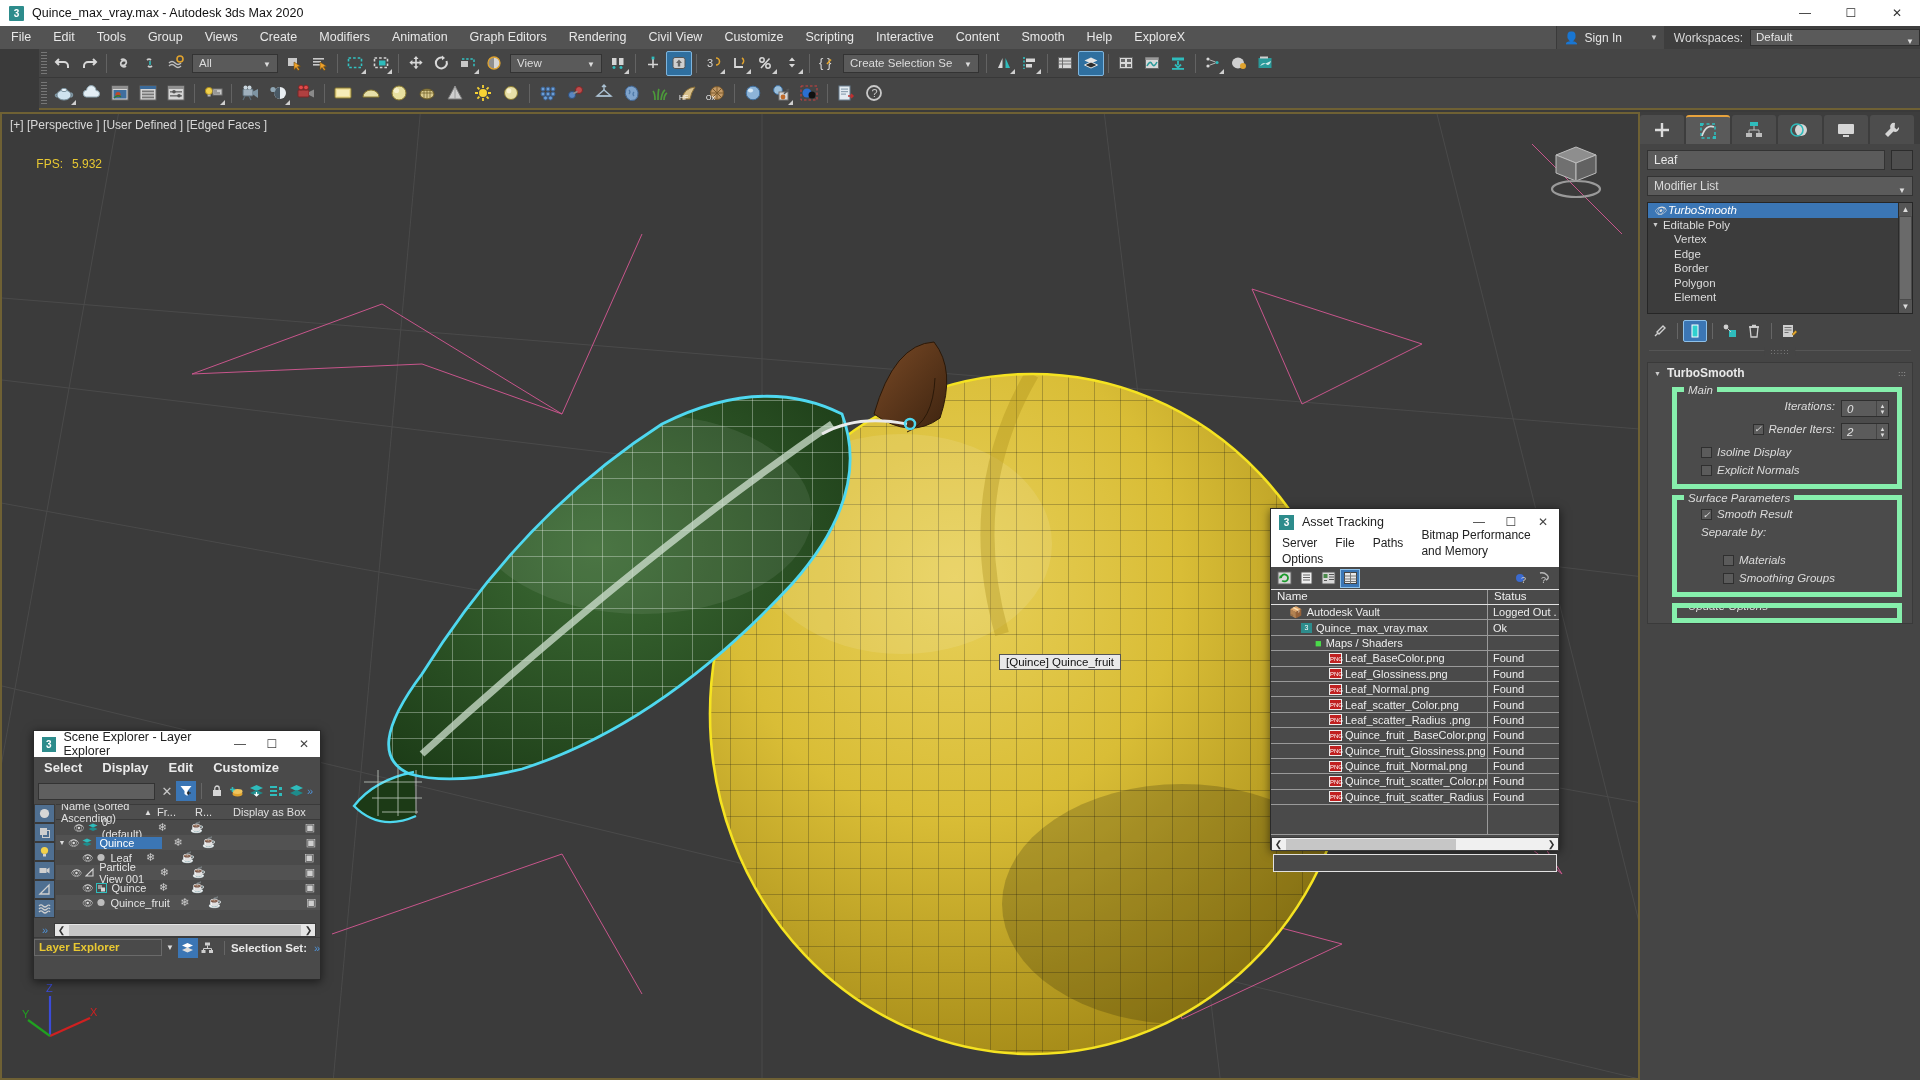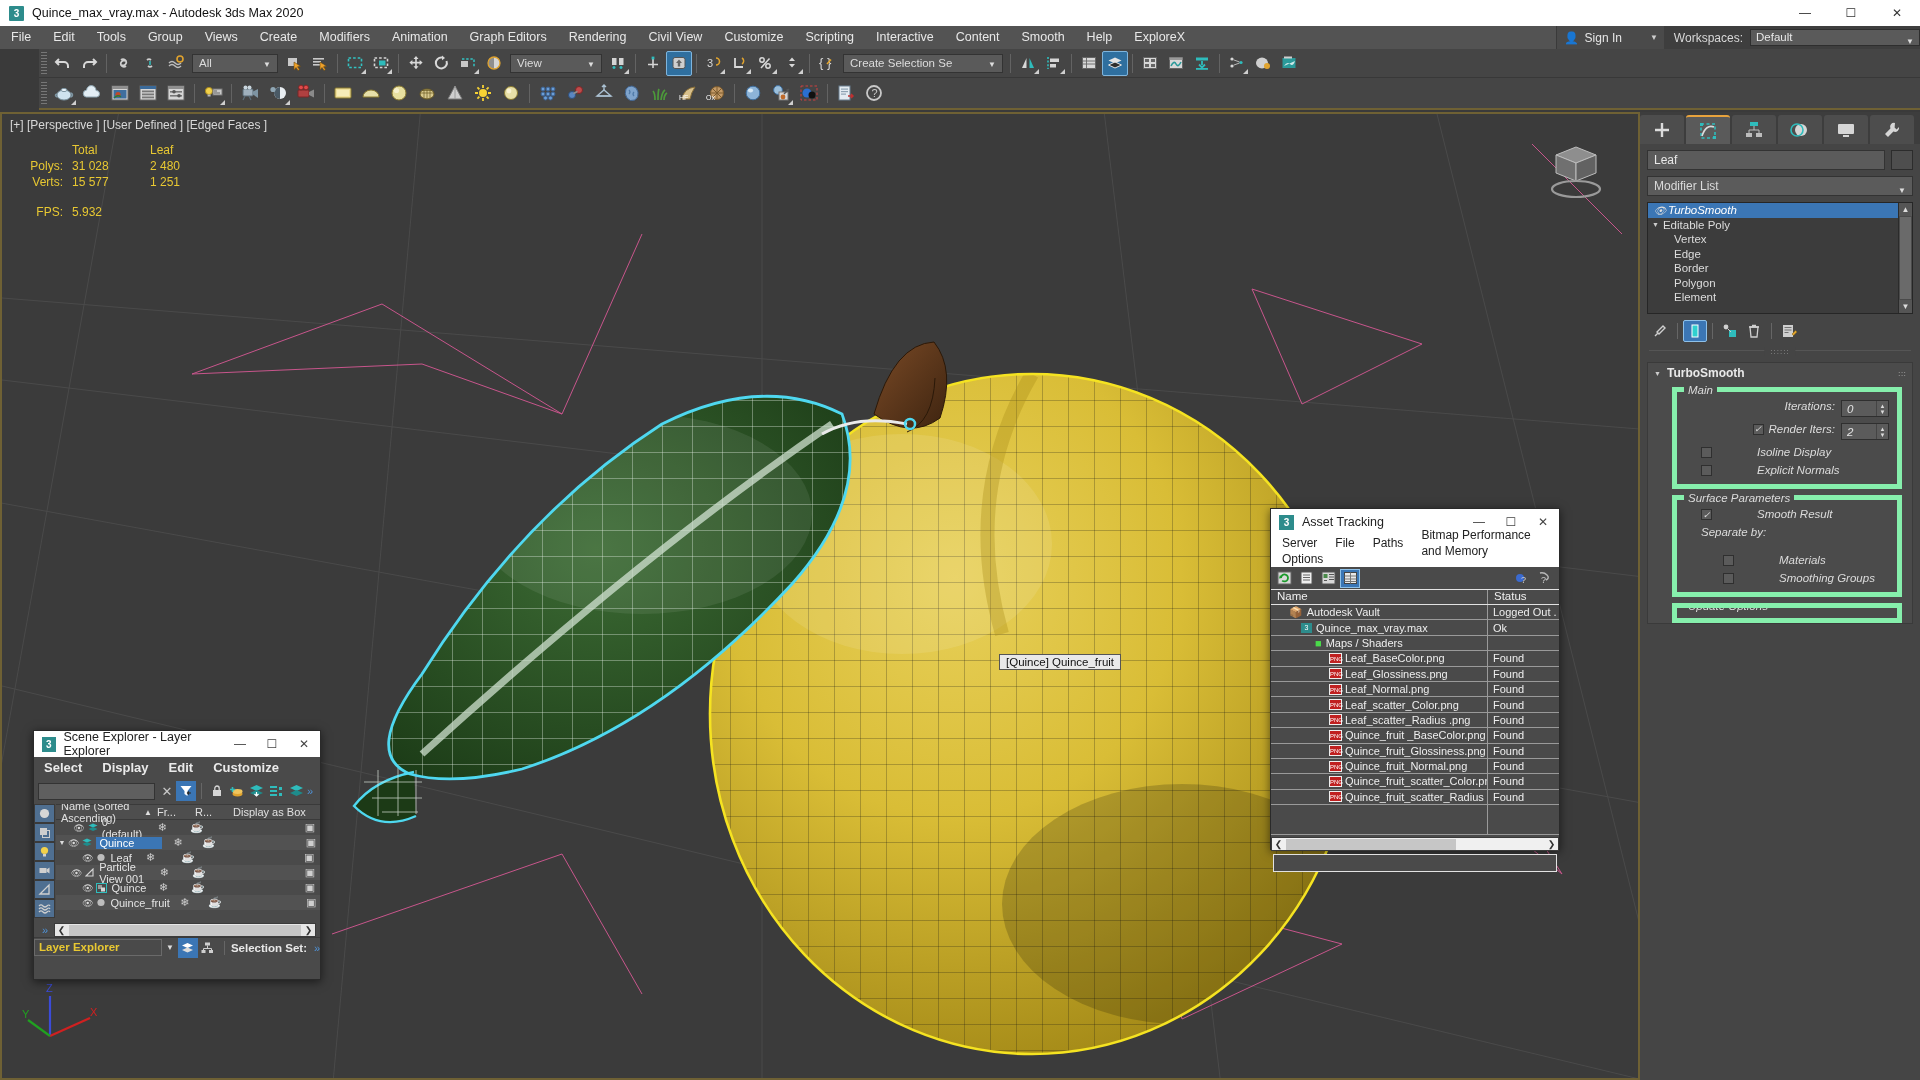--- a/index.html
+++ b/index.html
@@ -122,21 +122,21 @@
   .flabel { font-size:11.5px; color:#dcdcdc; margin-left:auto; margin-right:6px; }
   .spin { width:48px; height:17px; background:#5b5b5b; border:1px solid #2f2f2f;
     display:flex; align-items:center; }
   .spin .v { flex:1; font-size:11.5px; color:#e2e2e2; padding-left:5px; }
   .spin .arrows { width:12px; height:15px; display:flex; flex-direction:column;
     justify-content:center; align-items:center; color:#ddd; font-size:6px; line-height:6px;
     border-left:1px solid #444; }
   .chk { width:11px; height:11px; background:#5b5b5b; border:1px solid #2f2f2f;
     margin-right:5px; display:inline-flex; align-items:center; justify-content:center;
     font-size:9px; color:#dcdcdc; flex:0 0 auto; }
-  .chkrow { display:flex; align-items:flex-end; margin-bottom:6px; font-size:11.5px; color:#dcdcdc;gap:40px;}
+  .chkrow { display:flex; align-items:flex-end; margin-bottom:6px; font-size:11.5px; color:#dcdcdc;}
   .sublabel { font-size:11.5px; color:#dcdcdc; margin-bottom:16px; }
 
   
   .fwin { position:absolute; background:#4a4a4a; border:1px solid #2a2a2a;
     box-shadow:0 2px 9px rgba(0,0,0,.55); }
   .fwin-title { height:26px; background:#fff; display:flex; align-items:center; }
   .fwin-title .ico { width:15px; height:15px; margin-left:8px; margin-right:8px;
     background:#2d8c8c; color:#fff; font-size:10px; line-height:15px; text-align:center;
     font-weight:bold; }
   .fwin-title .t { font-size:12.5px; color:#222; }
@@ -385,21 +385,21 @@
         <path d="M6 9 L9 12.5 L12 9 Z" fill="#d8d8d8"></path>
       </svg>
   </div>
   <div class="tsep"></div>
   <div class="tbtn">
     <svg width="18" height="16" viewBox="0 0 18 16">
         <text x="1" y="12" font-size="13" fill="#d8d8d8" font-family="Liberation Sans">{ }</text>
         <path d="M9 9 L13 4.5" stroke="#e0a32e" stroke-width="1.6"></path>
       </svg>
   </div>
-  <div class="tcombo" style="width:160px">
+  <div class="tcombo" style="width:136px">
     <span>Create Selection Se</span>
     <span class="caret">▼</span>
   </div>
   <div class="tsep"></div>
   <div class="tbtn flyout">
     <svg width="18" height="16" viewBox="0 0 18 16">
         <path d="M7.5 3 L3 13 H7.5 Z" fill="#d8d8d8"></path>
         <path d="M10.5 3 L15 13 H10.5 Z" fill="#2fbcbc"></path>
       </svg>
   </div>
@@ -787,39 +787,20 @@
       <path d="M408 660 Q360 640 420 560 Q520 400 660 310 Q760 260 840 300 Q870 380 790 470 Q660 610 520 655 Q450 672 408 660 Z" fill="none" stroke="#4fd8f0" stroke-width="2.8"></path>
 
       <path d="M820 320 Q855 300 905 310" stroke="#eaeaea" stroke-width="3" fill="none"></path>
       <circle cx="908" cy="310" r="5" fill="none" stroke="#4fd8f0" stroke-width="2.5"></circle>
     </g>
   </svg>
 
   <div class="vp-label">[+] [Perspective ] [User Defined ] [Edged Faces ]</div>
 
   <div class="stats">
-    <table>
-      <tbody>
-          <tr>
-        <td class="c1"></td>
-        <td class="c2">Total</td>
-        <td class="c3">Leaf</td>
-      </tr>
-      <tr>
-        <td class="c1">Polys:</td>
-        <td class="c2">31 028</td>
-        <td class="c3">2 480</td>
-      </tr>
-      <tr>
-        <td class="c1">Verts:</td>
-        <td class="c2">15 577</td>
-        <td class="c3">1 251</td>
-      </tr>
-    </tbody>
-      </table>
     <div class="fps">
       <span class="l">FPS:</span><span>5.932</span>
     </div>
   </div>
 
   <div class="obj-label">[Quince] Quince_fruit</div>
 
   <svg class="viewcube" style="position:absolute;left:1530px;top:25px" width="80" height="70" viewBox="0 0 80 70">
     <path d="M24 16 L44 8 L64 16 L44 24 Z" fill="#8e8e8e" stroke="#bdbdbd"></path>
     <path d="M24 16 L24 34 L44 42 L44 24 Z" fill="#707070" stroke="#bdbdbd"></path>

